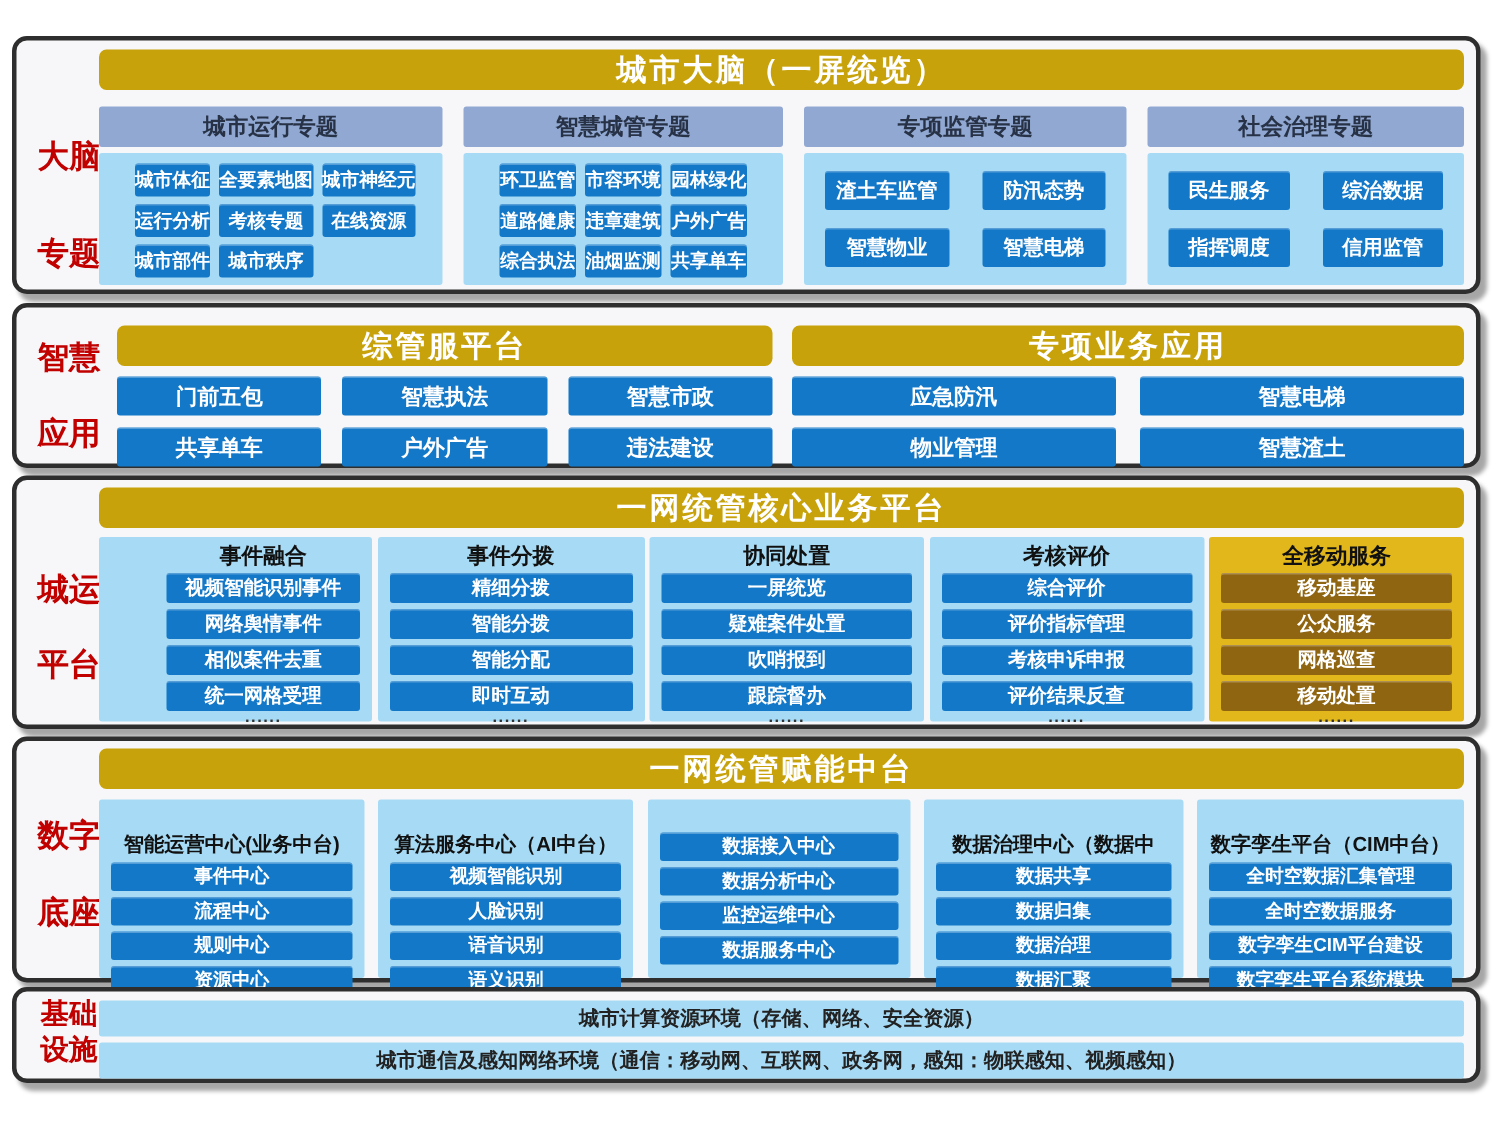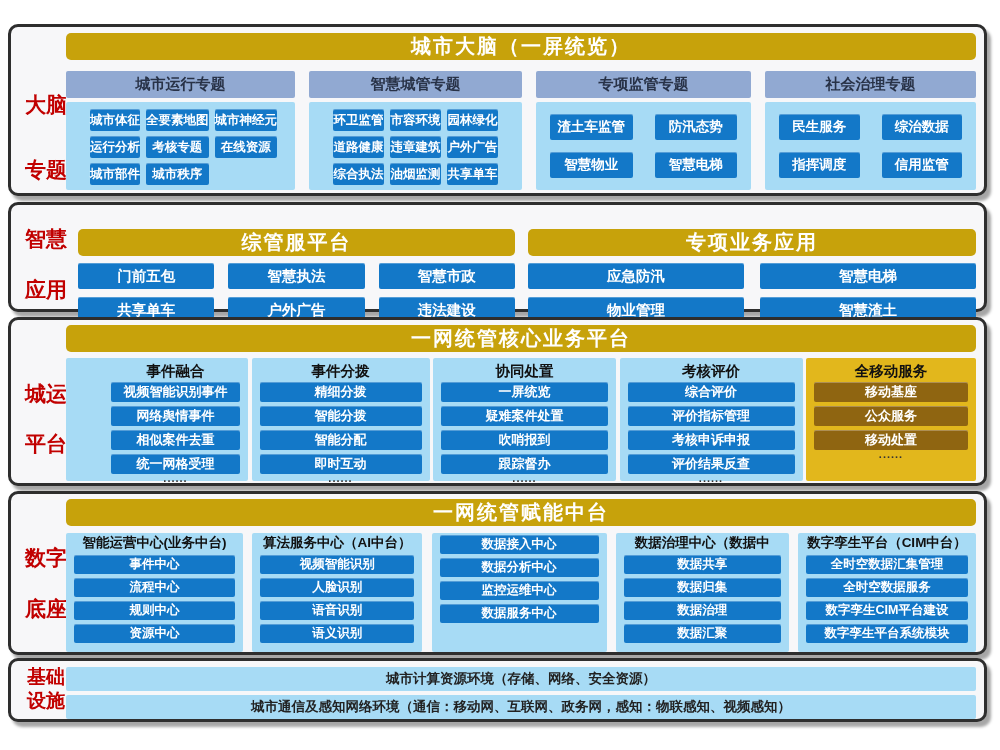--- a/index.html
+++ b/index.html
@@ -58,21 +58,21 @@
   .core-col.highlight .btn { background:#8f6511; }
   .core-title { height:21px; line-height:21px; text-align:center; font-weight:bold;
                 font-size:14.5px; color:#111111; }
   .core-items { display:flex; flex-direction:column; row-gap:4px; }
   .core-items .btn { height:20px; font-size:13px; }
   .dots { text-align:center; font-weight:bold; color:#333333; font-size:11px;
           line-height:9px; letter-spacing:1px; }
 
   
   .mid-cols { display:flex; justify-content:space-between; margin-top:7px; }
-  .mid-col { background:#a7dbf5; border-radius:2px; height:119px; padding:0 8px 0;
+  .mid-col { background:#a7dbf5; border-radius:2px; height:119px; padding:20px 8px 0;
              display:flex; flex-direction:column; }
   .mid-title { height:20px; line-height:20px; text-align:center; font-weight:bold;
                font-size:13.5px; color:#111111; }
   .mid-items { display:flex; flex-direction:column; row-gap:4px; margin-top:2px; }
   .mid-items .btn { height:19px; font-size:12.5px; }
 
   
   .infra-bars { display:flex; flex-direction:column; row-gap:4px; margin-top:3px; }
   .infra-bar { height:24px; background:#a7dbf5; border-radius:2px; color:#222222;
                font-weight:bold; font-size:13.5px; display:flex; align-items:center; justify-content:center; }
@@ -141,21 +141,21 @@
         </div>
       </div>
     </div>
   </section>
 
   <section class="panel panel-apps">
     <div class="side-label" style="top:22px; bottom:8px;">
       <div>智慧</div>
       <div>应用</div>
     </div>
-    <div class="body" style="top:18px;">
+    <div class="body" style="top:6px;">
       <div class="apps-row">
         <div class="app-group g-left">
           <div class="gold-bar">综管服平台</div>
           <div class="app-items c3">
 
           <div class="btn">门前五包</div>
               <div class="btn">智慧执法</div>
               <div class="btn">智慧市政</div>
               <div class="btn">共享单车</div>
               <div class="btn">户外广告</div>
@@ -227,20 +227,21 @@
               <div class="btn">评价结果反查</div>
             </div>
           <div class="dots">......</div>
         </div>
         <div class="core-col highlight" style="width:170px;">
           <div class="core-title">全移动服务</div>
           <div class="core-items">
 
           <div class="btn">移动基座</div>
               <div class="btn">公众服务</div>
+              <div class="btn">网格巡查</div>
               <div class="btn">移动处置</div>
             </div>
           <div class="dots">......</div>
         </div>
       </div>
     </div>
   </section>
 
   <section class="panel panel-mid">
     <div class="side-label" style="top:52px; bottom:32px;">

